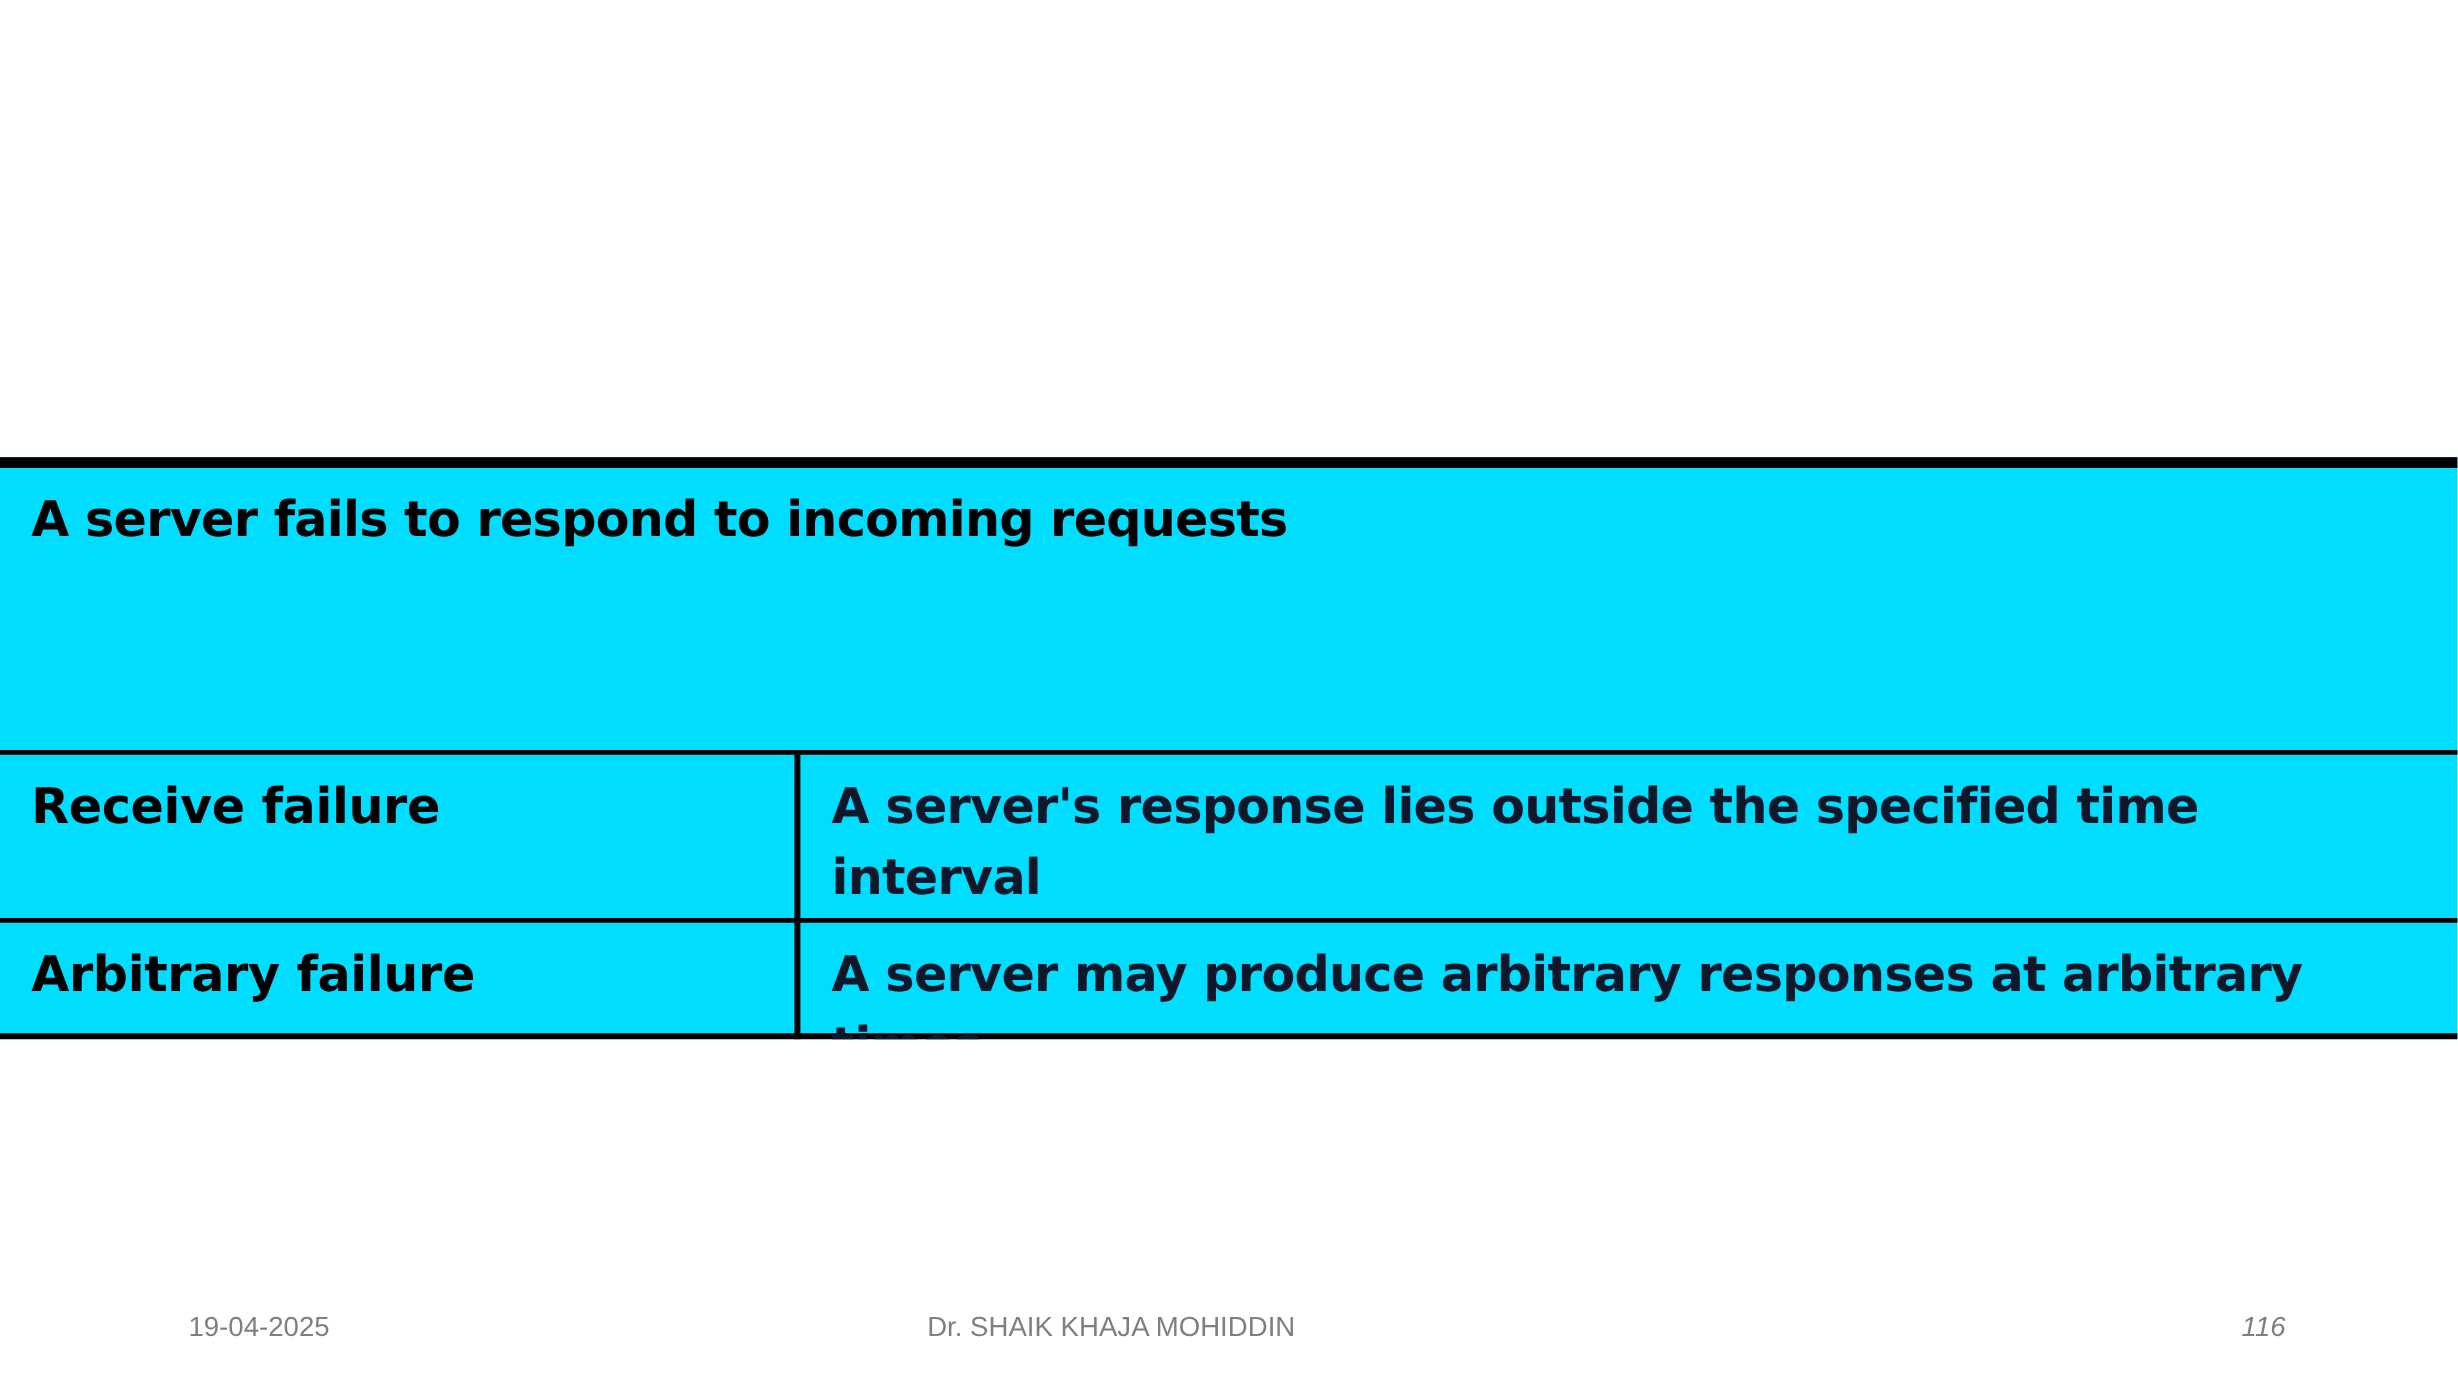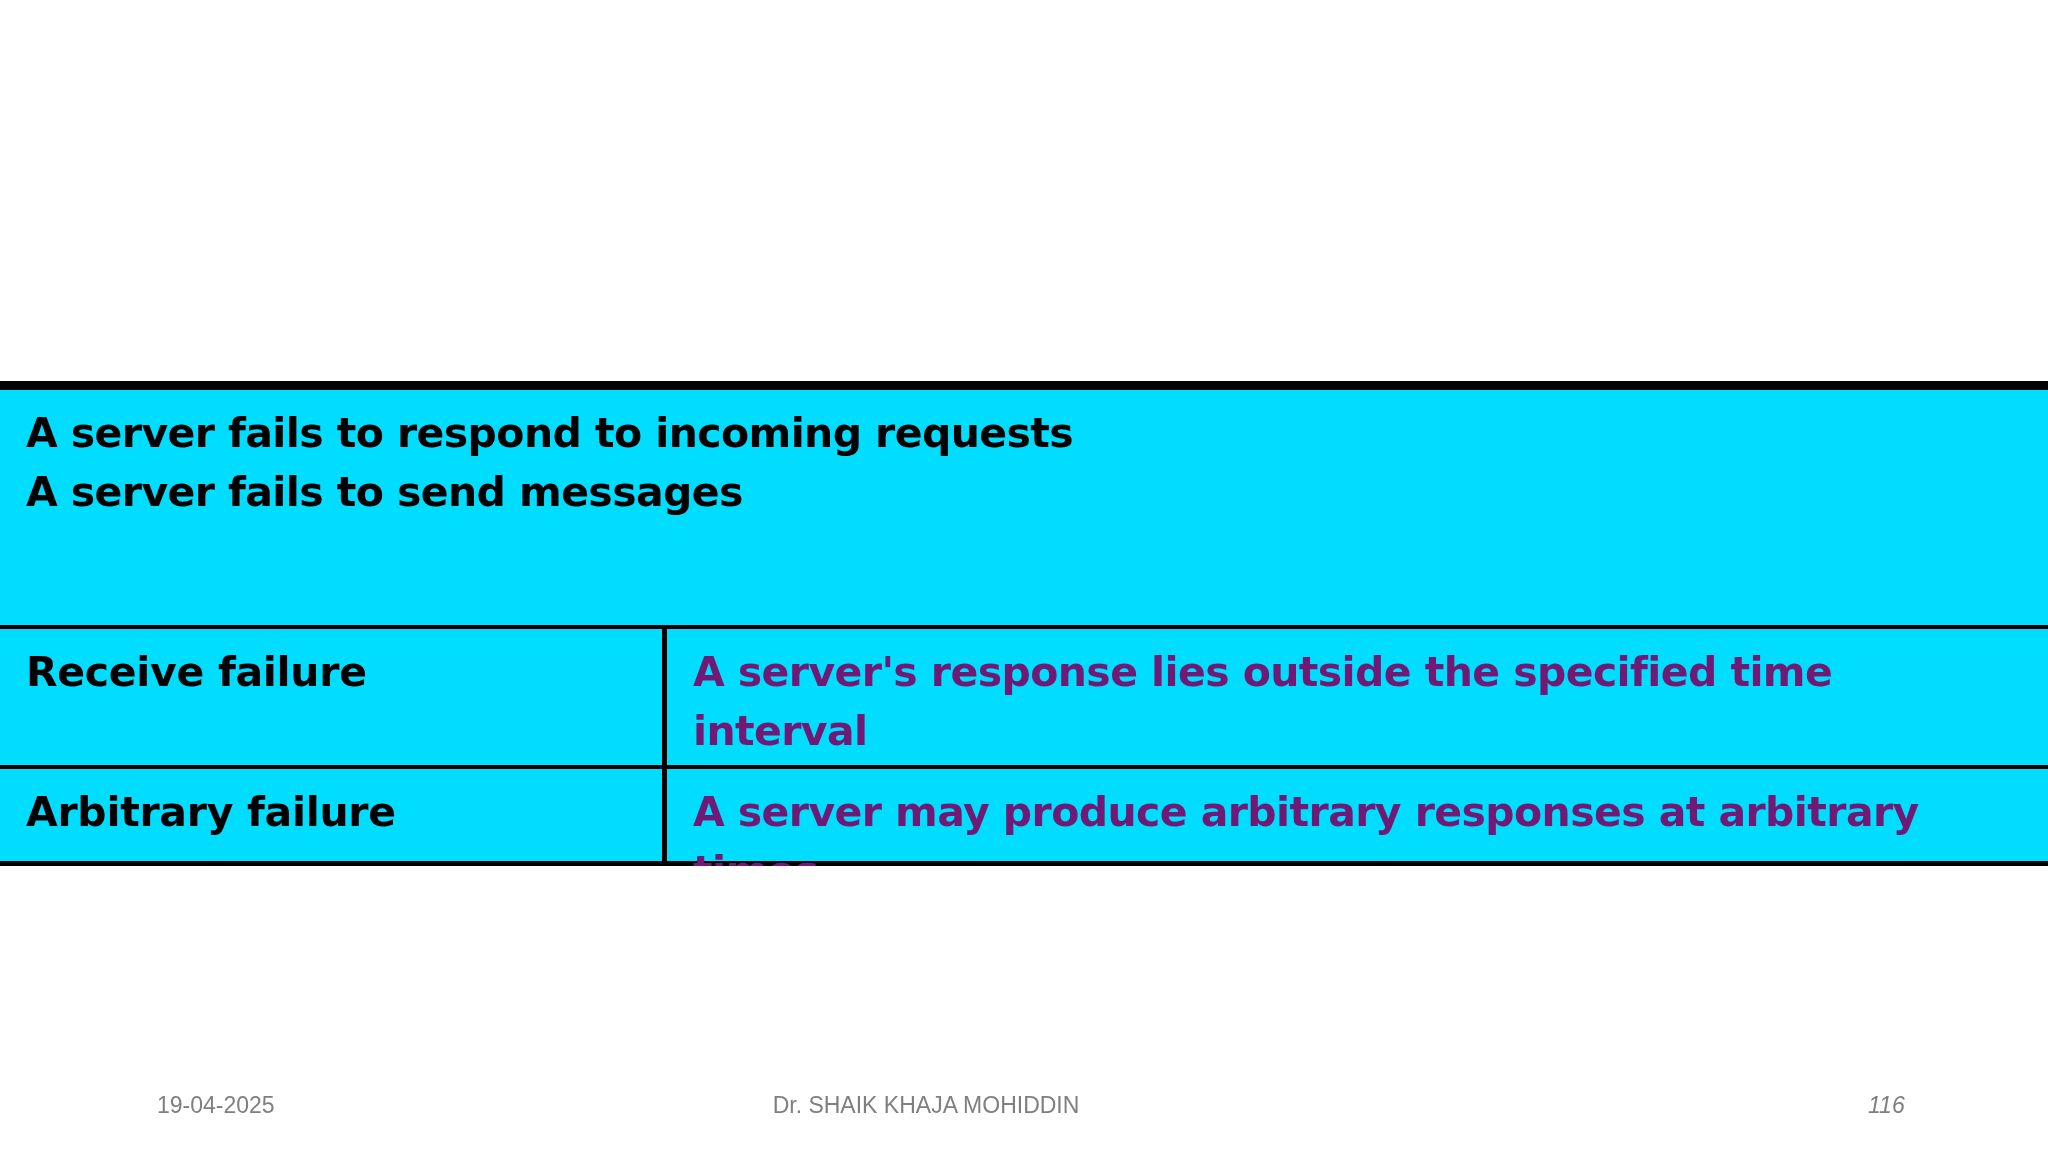--- a/index.html
+++ b/index.html
@@ -93,21 +93,21 @@
     letter-spacing: -0.6px;
     color: #000000;
     white-space: nowrap;
   }
   .desc-wrap {
     font-family: "DejaVu Sans", sans-serif;
     font-weight: bold;
     font-size: 41px;
     line-height: 59px;
     letter-spacing: -0.6px;
-    color: #701a75;
+    color: #0f172a;
     max-width: 1265px;
   }
 
   
   #slide-footer {
     position: absolute;
     left: 0;
     top: 1080px;
     width: 2048px;
     height: 50px;
@@ -140,21 +140,20 @@
 </head>
 <body>
 
 <div id="slide">
 
   <div id="failure-table">
 
     <div class="table-row row-omission">
       <div class="cell-desc">
         <div class="desc-line">A server fails to respond to incoming requests</div>
-        <div class="desc-line">A server fails to send messages</div>
       </div>
     </div>
 
     <div class="table-row row-timing">
       <div class="cell-term">
         <div class="term-main">Receive failure</div>
       </div>
       <div class="cell-desc">
         <div class="desc-wrap">A server's response lies outside the specified time interval</div>
       </div>

